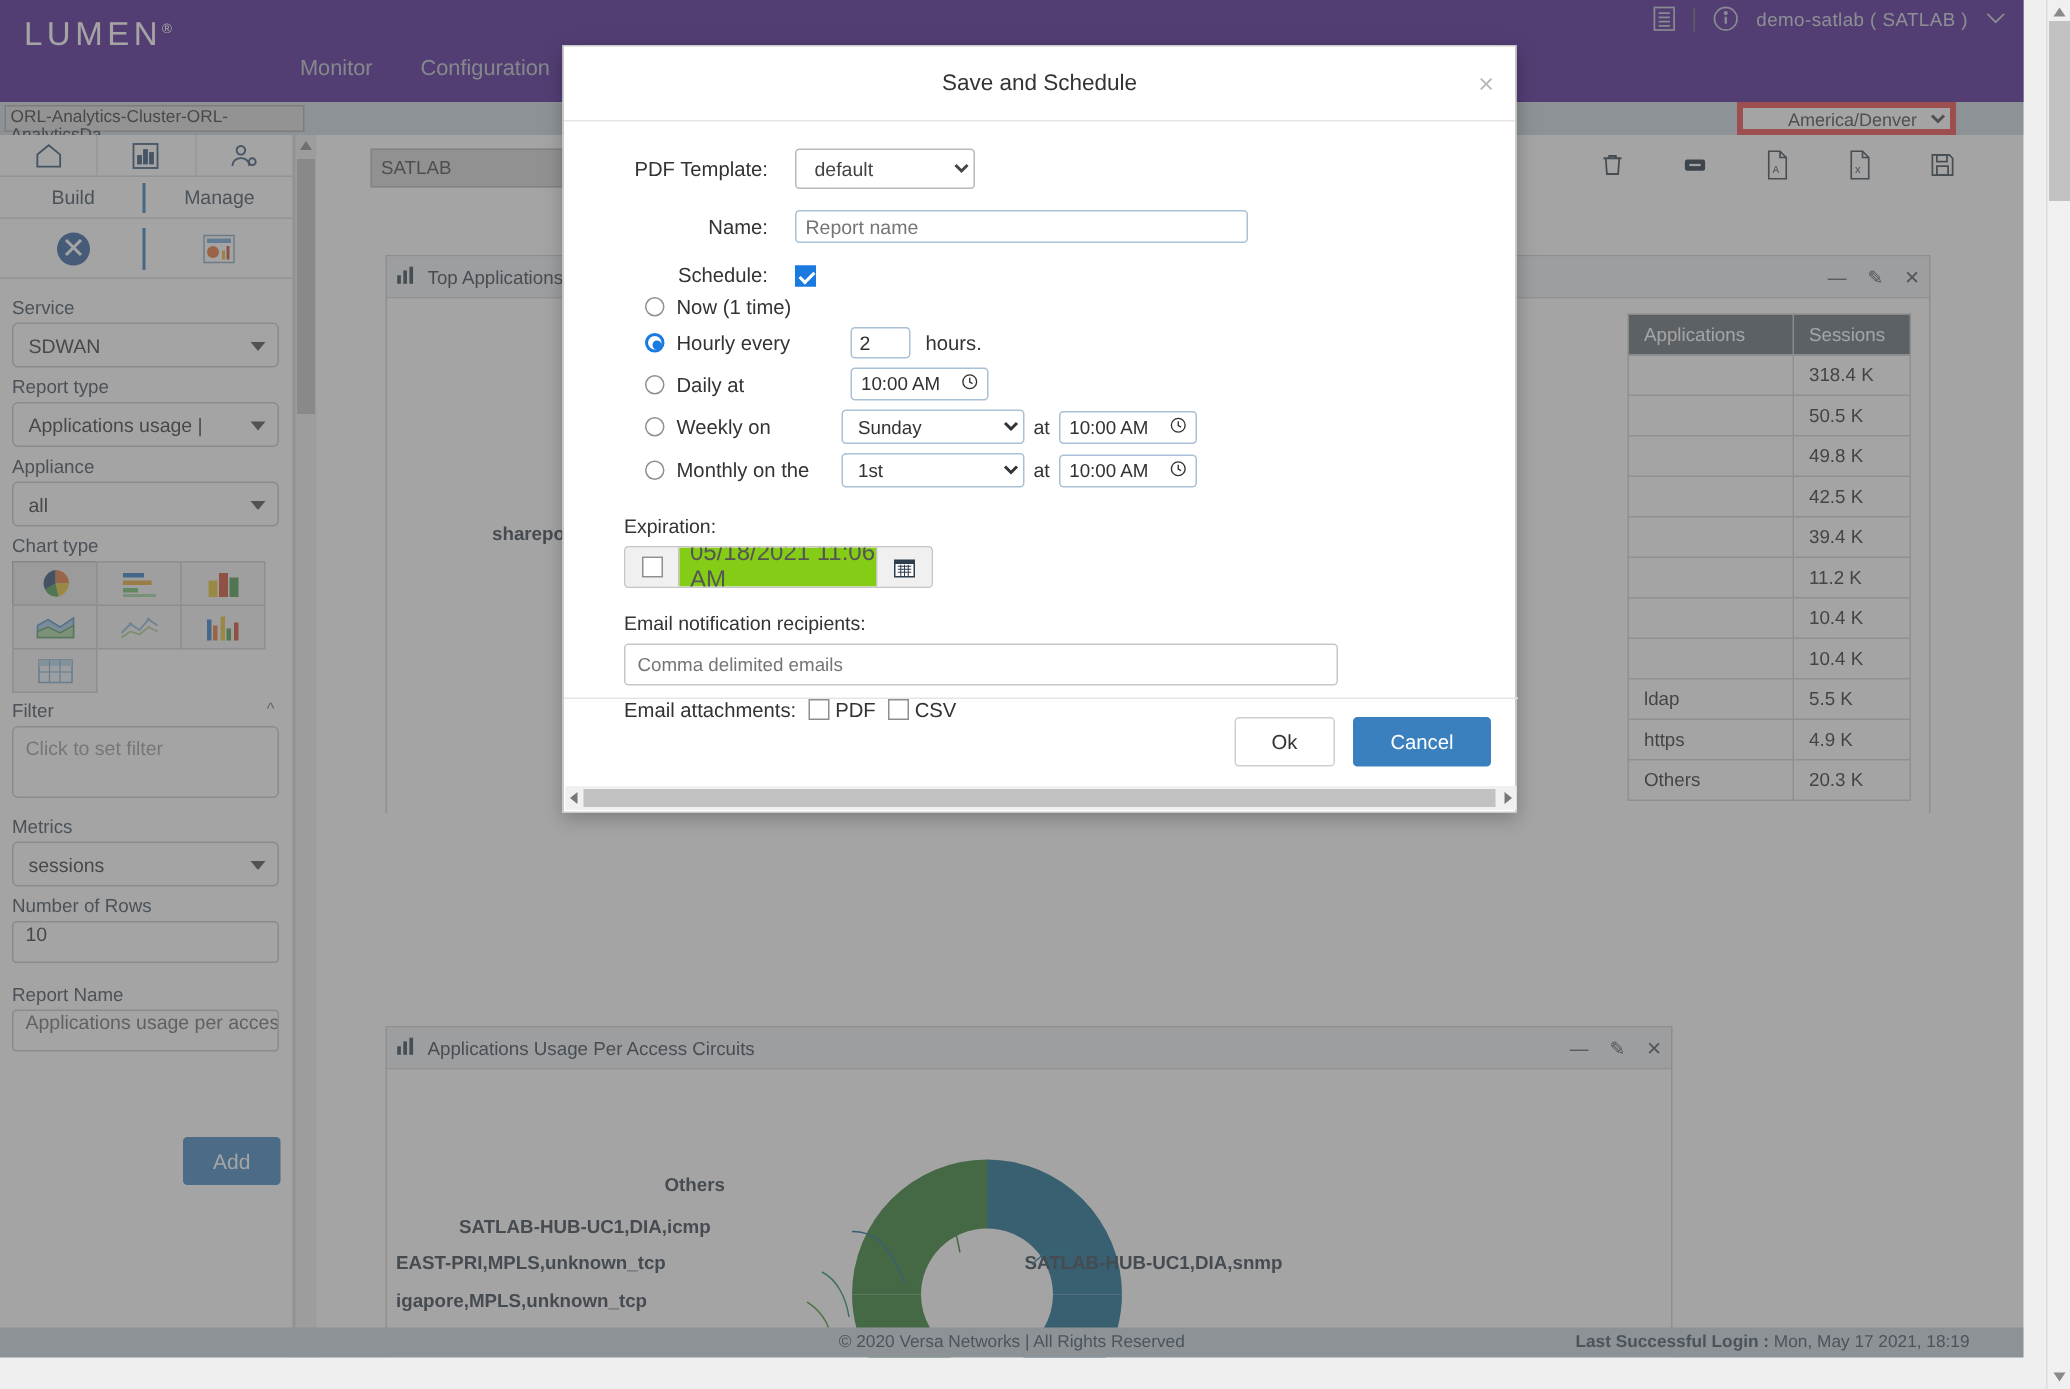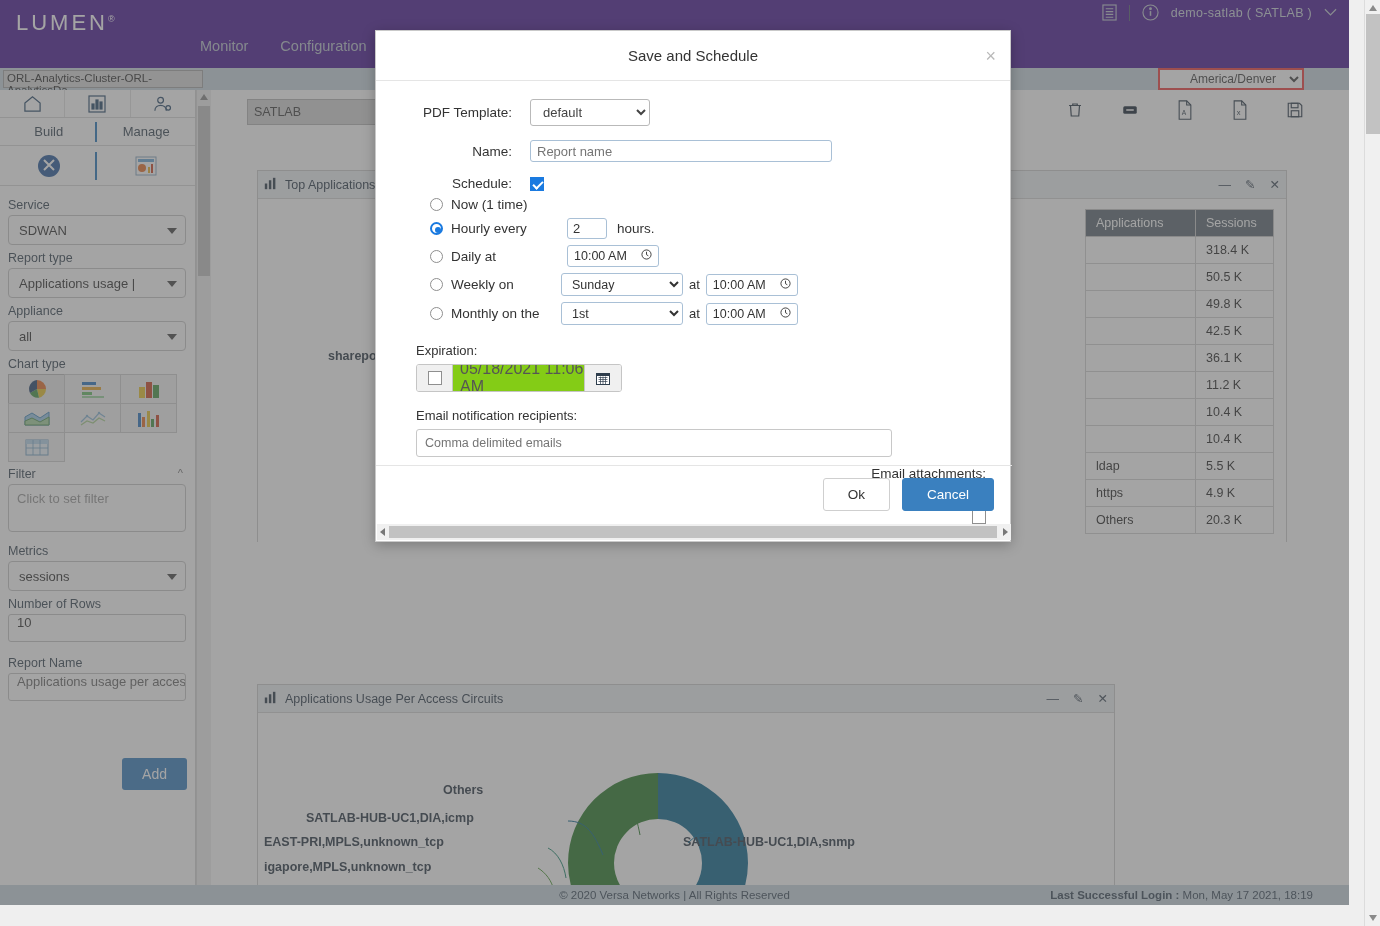--- a/index.html
+++ b/index.html
@@ -73,21 +73,21 @@
     font-size: 11.5px;
     color: #333;
     padding: 1px 3px;
     font-family: "Liberation Sans", sans-serif;
   }
   .tz-select {
     position: absolute; right: 45px; top: 0px;
     width: 146px; height: 22px;
     font-size: 12px;
     background: #fff;
-    border: 2px solid #ef4444;
+    border: 4px solid #ef4444;
     color: #444;
     padding-left: 26px;
     font-family: "Liberation Sans", sans-serif;
   }
 
   
   .sidebar {
     position: absolute; left: 0; top: 90px;
     width: 196px; height: 815px;
     background: #ffffff;
@@ -646,21 +646,21 @@
               <tr>
                 <td class="col-app"></td>
                 <td class="col-sess">49.8 K</td>
               </tr>
               <tr>
                 <td class="col-app"></td>
                 <td class="col-sess">42.5 K</td>
               </tr>
               <tr>
                 <td class="col-app"></td>
-                <td class="col-sess">36.1 K</td>
+                <td class="col-sess">39.4 K</td>
               </tr>
               <tr>
                 <td class="col-app"></td>
                 <td class="col-sess">11.2 K</td>
               </tr>
               <tr>
                 <td class="col-app"></td>
                 <td class="col-sess">10.4 K</td>
               </tr>
               <tr>
@@ -1036,21 +1036,21 @@
               <rect x="2" y="5" width="12" height="8" fill="#fff"></rect>
               <path d="M3.5 6.5h9M3.5 8.5h9M3.5 10.5h9M5.5 5.5v8M8 5.5v8M10.5 5.5v8" stroke="#2f3e4d" stroke-width="0.7"></path>
             </svg>
           </div>
         </div>
       </div>
 
       <div style="margin-left:16px; margin-top:16px;">
         <div class="section-label">Email notification recipients:</div>
         <input class="email-input" placeholder="Comma delimited emails" style="">
-        <div style="margin-top:9px; display:flex; align-items:flex-end;flex-direction:column;">
+        <div style="margin-top:9px; display:flex; align-items:flex-start;">
           <span style="font-size:13.5px; color:#333;">Email attachments:</span>
           <span class="chk" style="margin-left:8px;"></span>
           <span style="font-size:13.5px; color:#333; margin-left:4px;">PDF</span>
           <span class="chk" style="margin-left:8px;"></span>
           <span style="font-size:13.5px; color:#333; margin-left:4px;">CSV</span>
         </div>
       </div>
     </div>
 
     <div class="modal-foot">

